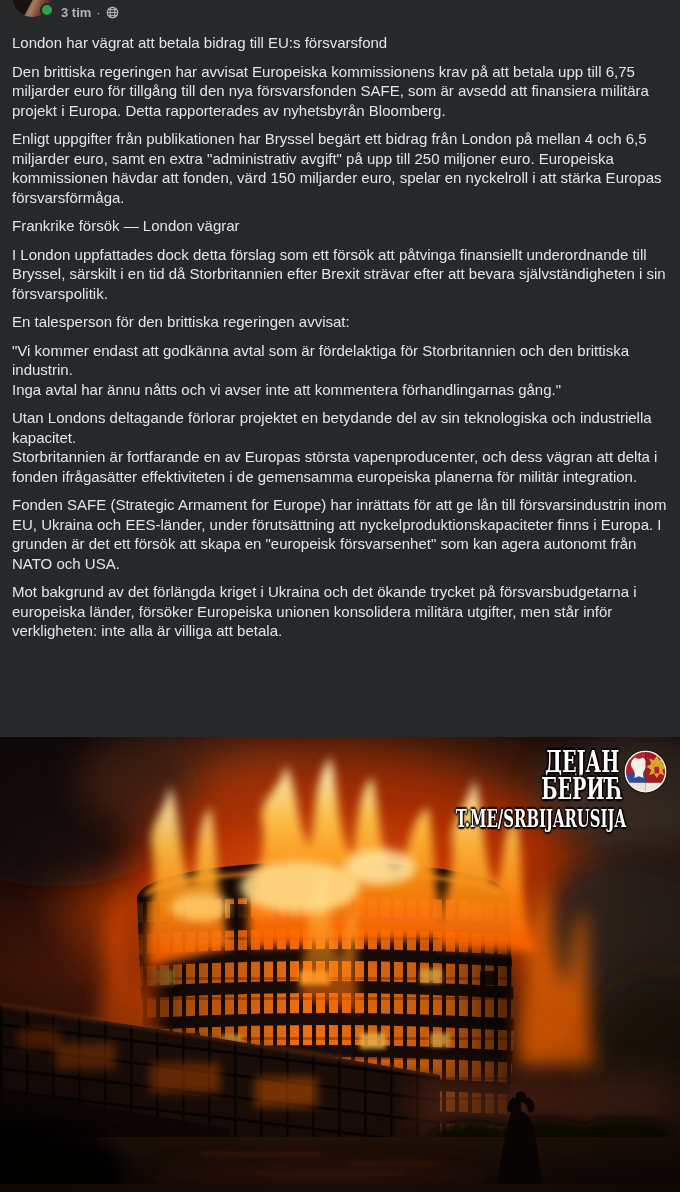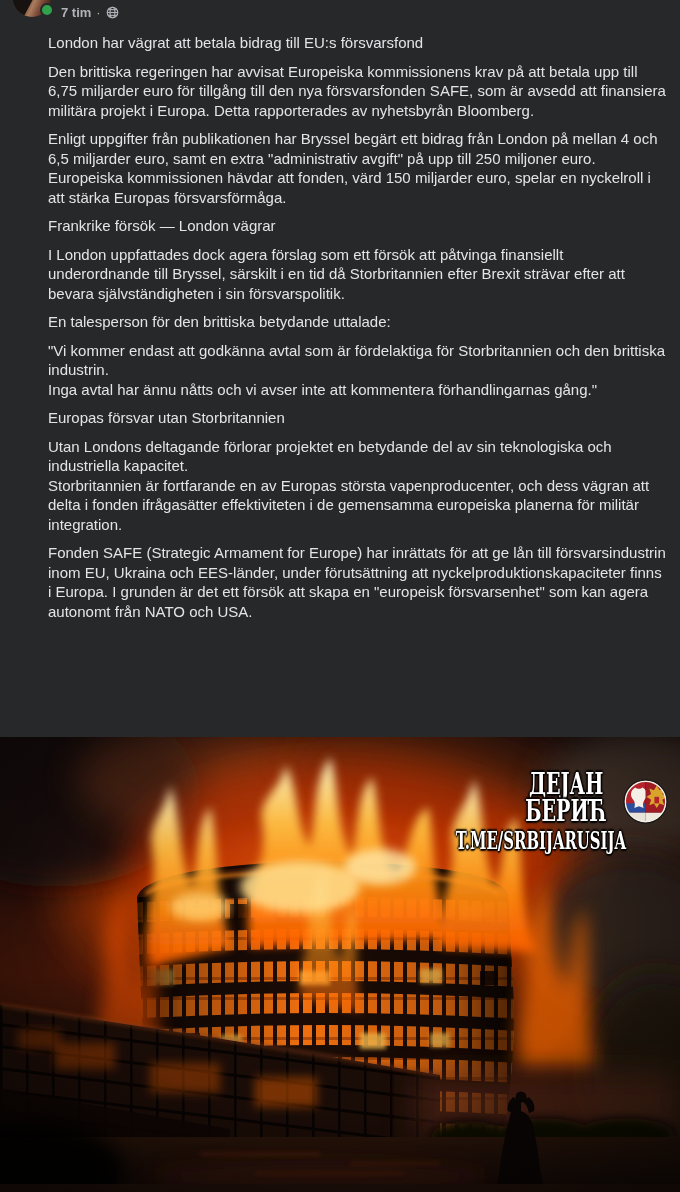--- a/index.html
+++ b/index.html
@@ -24,76 +24,76 @@
     border-radius:50%; background:#31a24c; border:2px solid #262829; box-sizing:border-box;
   }
   .post-meta {
     position:absolute; left:61px; top:5px; display:flex; align-items:center; gap:5px;
     color:#b0b3b8; font-size:13px; font-weight:bold;
   }
   .post-meta .sep { font-weight:normal; }
   .globe-icon { display:inline-flex; }
   
   .post-text {
-    padding:5px 12px 12px; color:#e2e4e8; font-size:15px; line-height:19.5px;margin-left:36px;
+    padding:5px 12px 12px; color:#e2e4e8; font-size:15px; line-height:19.5px;
   }
   .post-text p { margin:0 0 9px; white-space:pre-line; }
   
   .post-image {
     position:absolute; left:0; top:737px; width:680px; height:455px;
     background:#150b08;
   }
   .post-image > svg.scene { position:absolute; left:0; top:0; }
   
   .wm {
     position:absolute; top:12px; right:12px; text-align:center;
     color:#ffffff; font-family:"DejaVu Serif","Liberation Serif",serif; font-weight:bold;
     text-shadow:-2px 0 2px #000, 2px 0 2px #000, 0 -2px 2px #000, 0 2px 2px #000, 1px 1px 1px #000;
   }
-  .wm-row { display:flex; align-items:flex-end; justify-content:flex-end; gap:16px;margin-top:22px; }
+  .wm-row { display:flex; align-items:flex-start; justify-content:flex-end; gap:0; }
   .wm-names { line-height:0.92; font-size:29px; letter-spacing:0px; transform:scaleX(0.66); transform-origin:100% 50%; }
   .wm-emblem { width:45px; height:45px; flex:0 0 auto; }
   .wm-channel { font-size:24px; margin-top:2px; transform:scaleX(0.62); transform-origin:60% 50%; white-space:nowrap; }
 </style>
 </head>
 <body>
 
 <div class="post-header">
   <div class="avatar"></div>
   <div class="online-dot"></div>
   <div class="post-meta">
-    <span>7 tim</span>
+    <span>3 tim</span>
     <span class="sep">·</span>
     <span class="globe-icon">
       <svg width="13" height="13" viewBox="0 0 16 16">
         <g fill="none" stroke="#b0b3b8" stroke-width="1.4">
           <circle cx="8" cy="8" r="6.5"></circle>
           <ellipse cx="8" cy="8" rx="3" ry="6.5"></ellipse>
           <line x1="1.5" y1="8" x2="14.5" y2="8"></line>
           <line x1="2.5" y1="4.5" x2="13.5" y2="4.5"></line>
           <line x1="2.5" y1="11.5" x2="13.5" y2="11.5"></line>
         </g>
       </svg>
     </span>
   </div>
 </div>
 
 <div class="post-text">
   <p>London har vägrat att betala bidrag till EU:s försvarsfond</p>
   <p>Den brittiska regeringen har avvisat Europeiska kommissionens krav på att betala upp till 6,75 miljarder euro för tillgång till den nya försvarsfonden SAFE, som är avsedd att finansiera militära projekt i Europa. Detta rapporterades av nyhetsbyrån Bloomberg.</p>
   <p>Enligt uppgifter från publikationen har Bryssel begärt ett bidrag från London på mellan 4 och 6,5 miljarder euro, samt en extra "administrativ avgift" på upp till 250 miljoner euro. Europeiska kommissionen hävdar att fonden, värd 150 miljarder euro, spelar en nyckelroll i att stärka Europas försvarsförmåga.</p>
   <p>Frankrike försök — London vägrar</p>
-  <p>I London uppfattades dock agera förslag som ett försök att påtvinga finansiellt underordnande till Bryssel, särskilt i en tid då Storbritannien efter Brexit strävar efter att bevara självständigheten i sin försvarspolitik.</p>
-  <p>En talesperson för den brittiska betydande uttalade:</p>
+  <p>I London uppfattades dock detta förslag som ett försök att påtvinga finansiellt underordnande till Bryssel, särskilt i en tid då Storbritannien efter Brexit strävar efter att bevara självständigheten i sin försvarspolitik.</p>
+  <p>En talesperson för den brittiska regeringen avvisat:</p>
   <p>"Vi kommer endast att godkänna avtal som är fördelaktiga för Storbritannien och den brittiska industrin.
 Inga avtal har ännu nåtts och vi avser inte att kommentera förhandlingarnas gång."</p>
-  <p>Europas försvar utan Storbritannien</p>
   <p>Utan Londons deltagande förlorar projektet en betydande del av sin teknologiska och industriella kapacitet.
 Storbritannien är fortfarande en av Europas största vapenproducenter, och dess vägran att delta i fonden ifrågasätter effektiviteten i de gemensamma europeiska planerna för militär integration.</p>
   <p>Fonden SAFE (Strategic Armament for Europe) har inrättats för att ge lån till försvarsindustrin inom EU, Ukraina och EES-länder, under förutsättning att nyckelproduktionskapaciteter finns i Europa. I grunden är det ett försök att skapa en "europeisk försvarsenhet" som kan agera autonomt från NATO och USA.</p>
+  <p>Mot bakgrund av det förlängda kriget i Ukraina och det ökande trycket på försvarsbudgetarna i europeiska länder, försöker Europeiska unionen konsolidera militära utgifter, men står inför verkligheten: inte alla är villiga att betala.</p>
 </div>
 
 <div class="post-image">
   <svg class="scene" width="680" height="455" viewBox="0 0 680 455">
     <defs>
       <linearGradient id="sky" x1="0" y1="0" x2="0" y2="1">
         <stop offset="0" stop-color="#140909"></stop>
         <stop offset="0.30" stop-color="#2b100a"></stop>
         <stop offset="0.52" stop-color="#421507"></stop>
         <stop offset="0.78" stop-color="#1f0d07"></stop>

